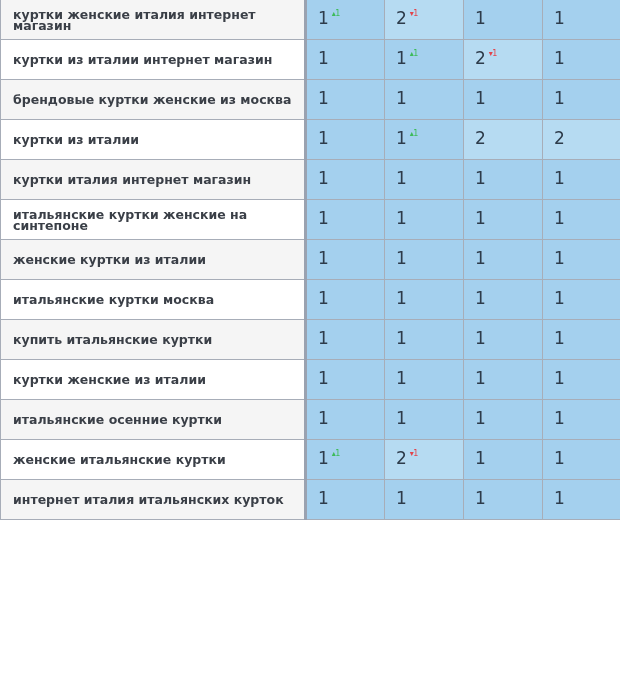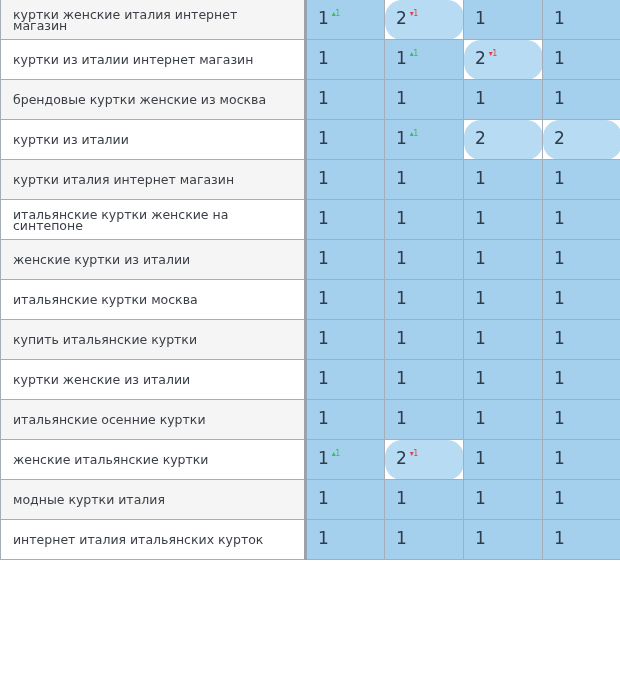--- a/index.html
+++ b/index.html
@@ -22,33 +22,34 @@
   }
   td.kw {
     width: 305px;
     border-left: 1px solid #a7adb8;
     border-right: 3px solid #9aa2b0 !important;
     padding: 0 12px !important;
     font-size: 12.5px;
     line-height: 11px;
     color: #3a3f47;
     vertical-align: middle;
+    font-weight: bold;
   }
   tr:nth-child(odd) td.kw { background: #f5f5f5; }
   tr:nth-child(even) td.kw { background: #ffffff; }
   td.pos {
     width: 79px;
     background: #a4d0ee;
     vertical-align: top;
     padding: 8px 0 0 11px !important;
     font-size: 17px;
     color: #2d3b4a;
     position: relative;
   }
-  td.pos.light { background: #b6dbf2; border-radius: 17px; }
+  td.pos.light { background: #b6dbf2; }
   .val { display: inline-block; }
   .delta {
     font-size: 8px;
     position: relative;
     top: -8px;
     margin-left: 3px;
     letter-spacing: -0.5px;
   }
   .delta.up { color: #3dbb5a; }
   .delta.down { color: #e2444b; }
@@ -136,27 +137,20 @@
         <td class="pos"><span class="val">1</span></td>
       </tr>
       <tr>
         <td class="kw">женские итальянские куртки</td>
         <td class="pos"><span class="val">1</span><span class="delta up"><span>▴</span><span>1</span></span></td>
         <td class="pos light"><span class="val">2</span><span class="delta down"><span>▾</span><span>1</span></span></td>
         <td class="pos"><span class="val">1</span></td>
         <td class="pos"><span class="val">1</span></td>
       </tr>
       <tr>
-        <td class="kw">модные куртки италия</td>
-        <td class="pos"><span class="val">1</span></td>
-        <td class="pos"><span class="val">1</span></td>
-        <td class="pos"><span class="val">1</span></td>
-        <td class="pos"><span class="val">1</span></td>
-      </tr>
-      <tr>
         <td class="kw">интернет италия итальянских курток</td>
         <td class="pos"><span class="val">1</span></td>
         <td class="pos"><span class="val">1</span></td>
         <td class="pos"><span class="val">1</span></td>
         <td class="pos"><span class="val">1</span></td>
       </tr>
     </tbody>
 </table>
 
 </body></html>

